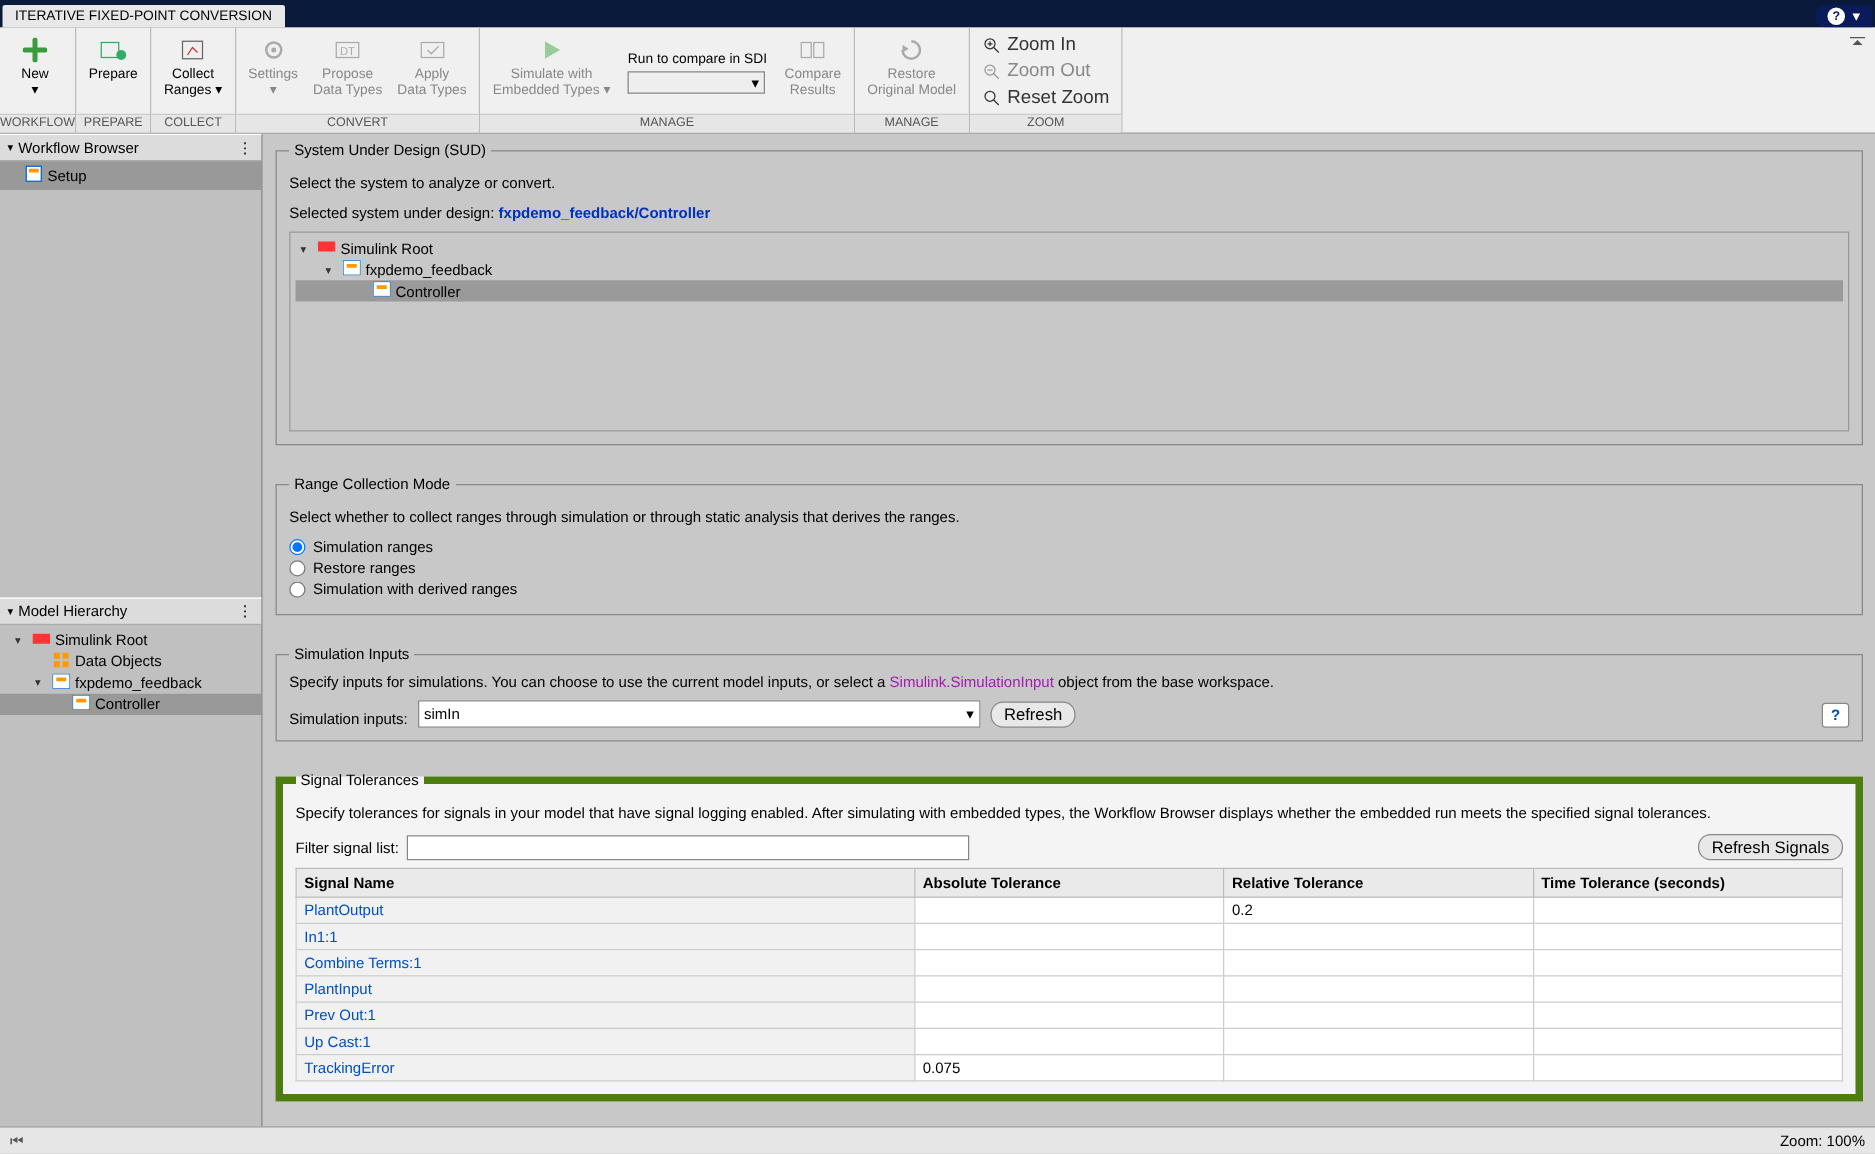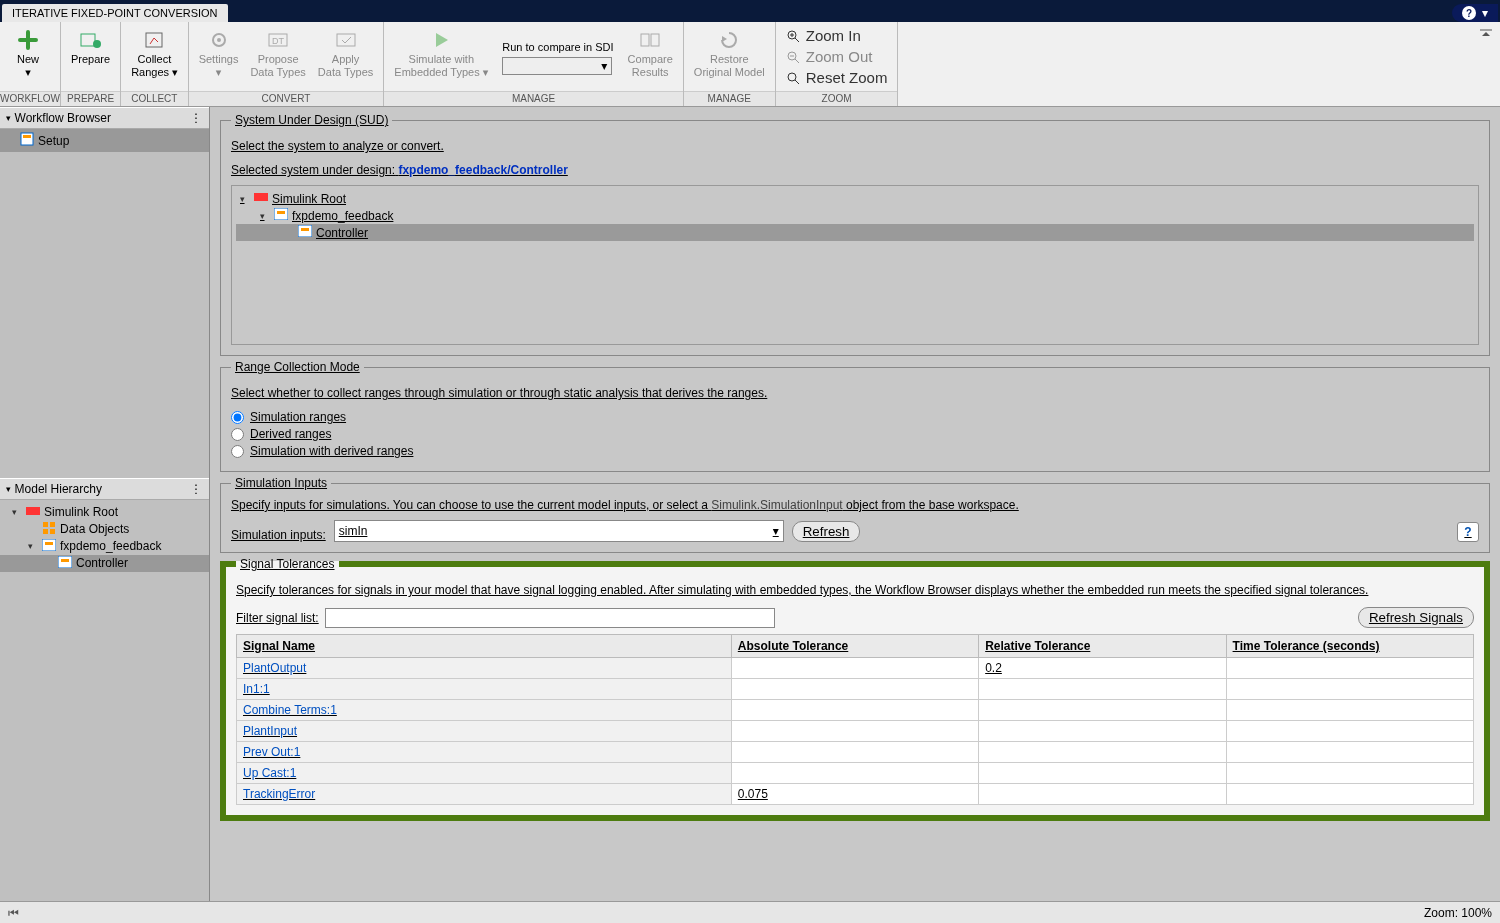--- a/index.html
+++ b/index.html
@@ -100,23 +100,22 @@
 .mh-tree { padding:4px 0; }
 .tree-row { display:flex; align-items:center; gap:4px; padding:1px 4px; cursor:pointer; }
 .tree-row.sel { background:#999; }
 .tree-indent-1 { padding-left:12px; }
 .tree-indent-2 { padding-left:28px; }
 .tree-indent-3 { padding-left:44px; }
 .tree-caret { width:10px; font-size:9px; color:#333;}
 .tree-icon { width:14px; text-align:center; }
 .right-col { flex:1; overflow:auto; padding:6px 10px 6px 10px; }
 fieldset {
-  border:1px solid #888; margin-bottom:4px; padding:8px 10px 10px 10px;
+  border:1px solid #888; margin-bottom:24px; padding:8px 10px 10px 10px;
   background:#c8c8c8;
-  text-decoration:underline;
 }
 fieldset.highlight { background:#f4f4f4; border:6px solid #4d7c0f; }
 legend { padding:0 4px; font-size:12px; color:#000; }
 .sud-desc { margin:4px 0 10px 0; }
 .sud-sel { margin-bottom:8px; }
 .sud-sel .link { color:#0030c0; font-weight:bold; }
 .sud-tree-box {
   background:#c8c8c8; border:1px solid #999; min-height:160px; padding:4px;
 }
 .sud-row { display:flex; align-items:center; gap:4px; padding:1px 2px; }
@@ -150,21 +149,21 @@
 }
 .sig-table td.name { background:#f1f1f1; }
 .sig-table td.name a { color:#0050c0; text-decoration:none; }
 .statusbar {
   height:22px; background:#e6e6e6; border-top:1px solid #999;
   display:flex; align-items:center; padding:0 8px;
 }
 .statusbar .first { font-size:12px; color:#555; }
 .statusbar .zoom { margin-left:auto; font-size:12px; }
 .sim-desc { margin-bottom:4px; }
-.sim-desc .lnk { color:#404040; }
+.sim-desc .lnk { color:#a21caf; }
 </style>
 </head>
 <body>
 
 <div class="titlebar">
   <div class="tab-title">ITERATIVE FIXED-POINT CONVERSION</div>
   <div class="help-pill">
     <span class="q">?</span>
     <span>▾</span>
   </div>
@@ -447,21 +446,21 @@
 
     <fieldset>
       <legend>Range Collection Mode</legend>
       <div class="sud-desc">Select whether to collect ranges through simulation or through static analysis that derives the ranges.</div>
       <label class="radio-row">
         <input type="radio" name="rm" checked="" style="">
         <span>Simulation ranges</span>
       </label>
       <label class="radio-row">
         <input type="radio" name="rm" style="">
-        <span>Derived ranges</span>
+        <span>Restore ranges</span>
       </label>
       <label class="radio-row">
         <input type="radio" name="rm" style="">
         <span>Simulation with derived ranges</span>
       </label>
     </fieldset>
 
     <fieldset>
       <legend>Simulation Inputs</legend>
       <div class="sim-desc">

